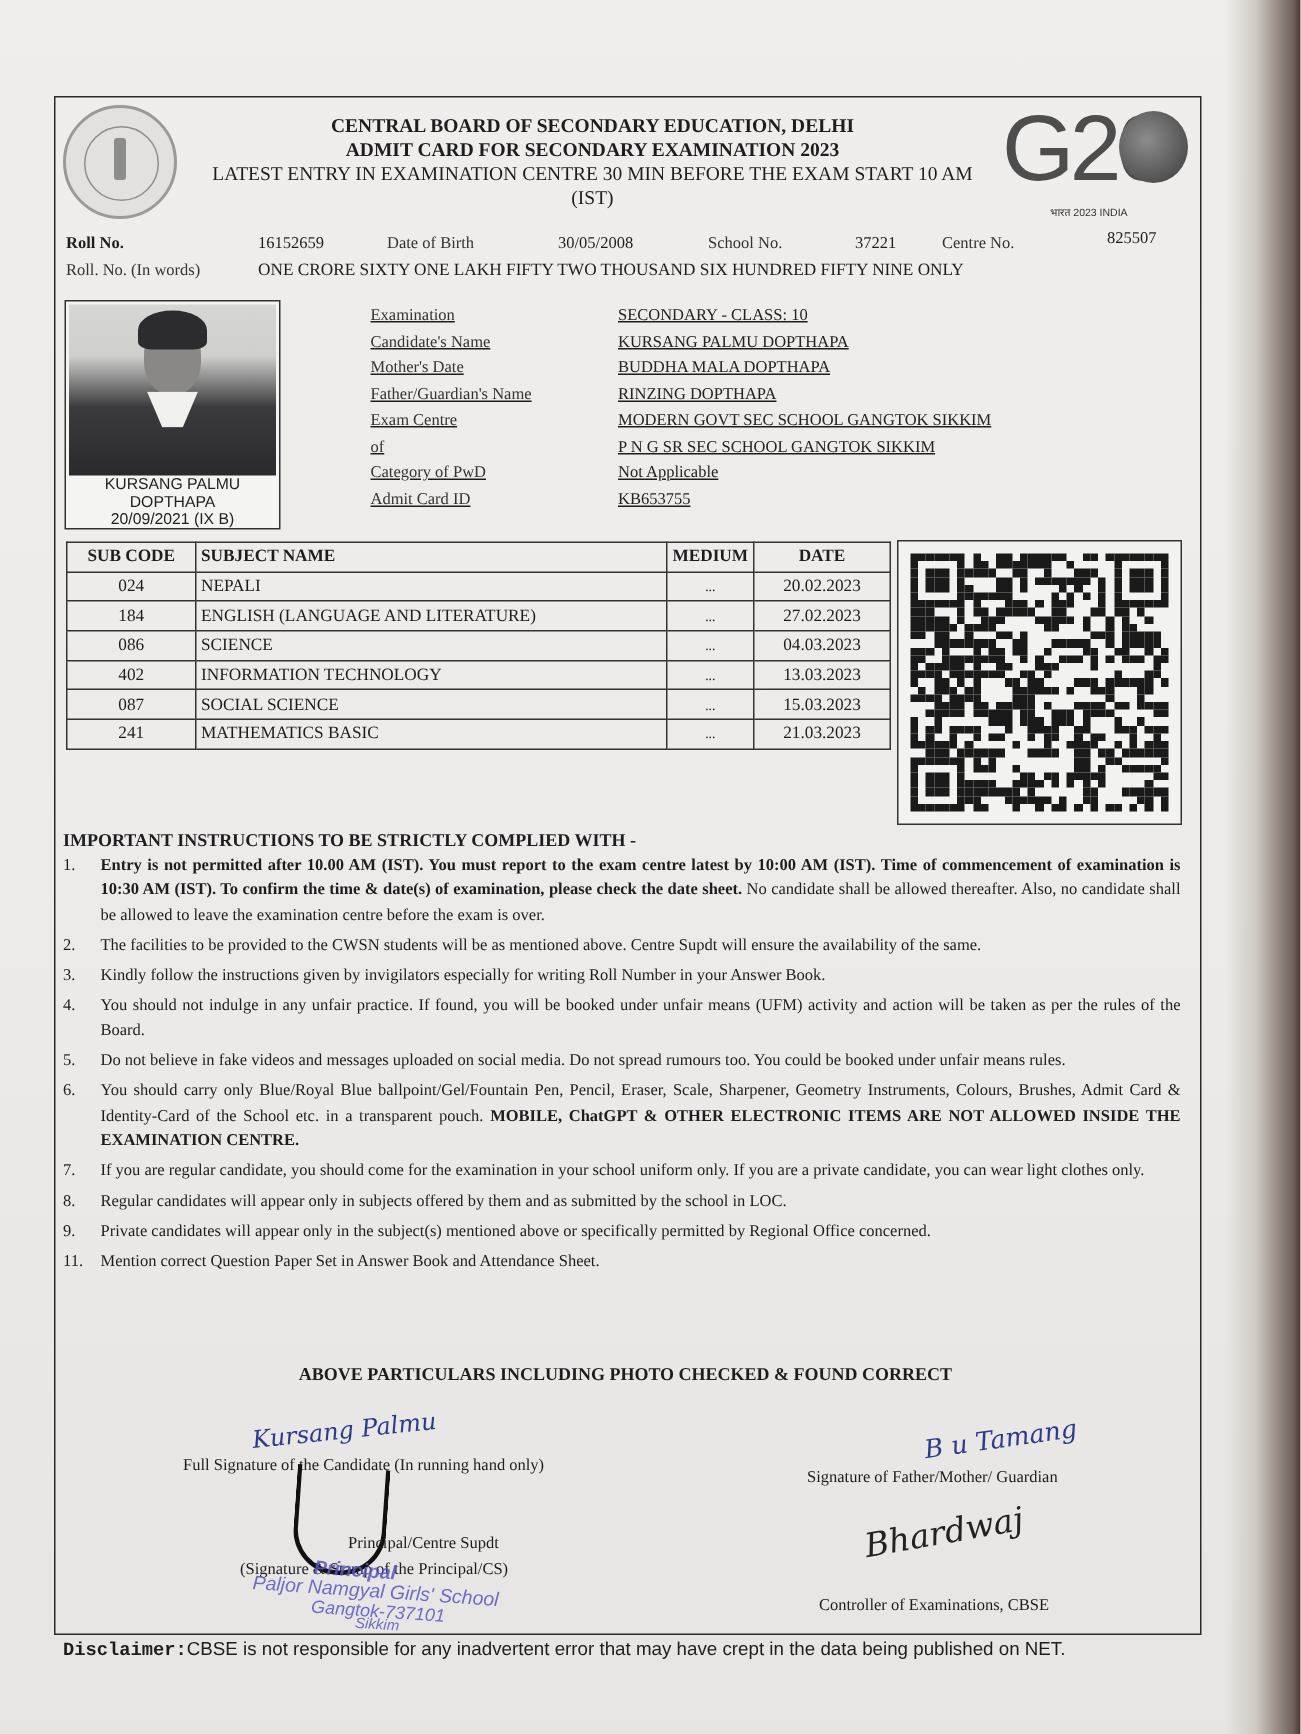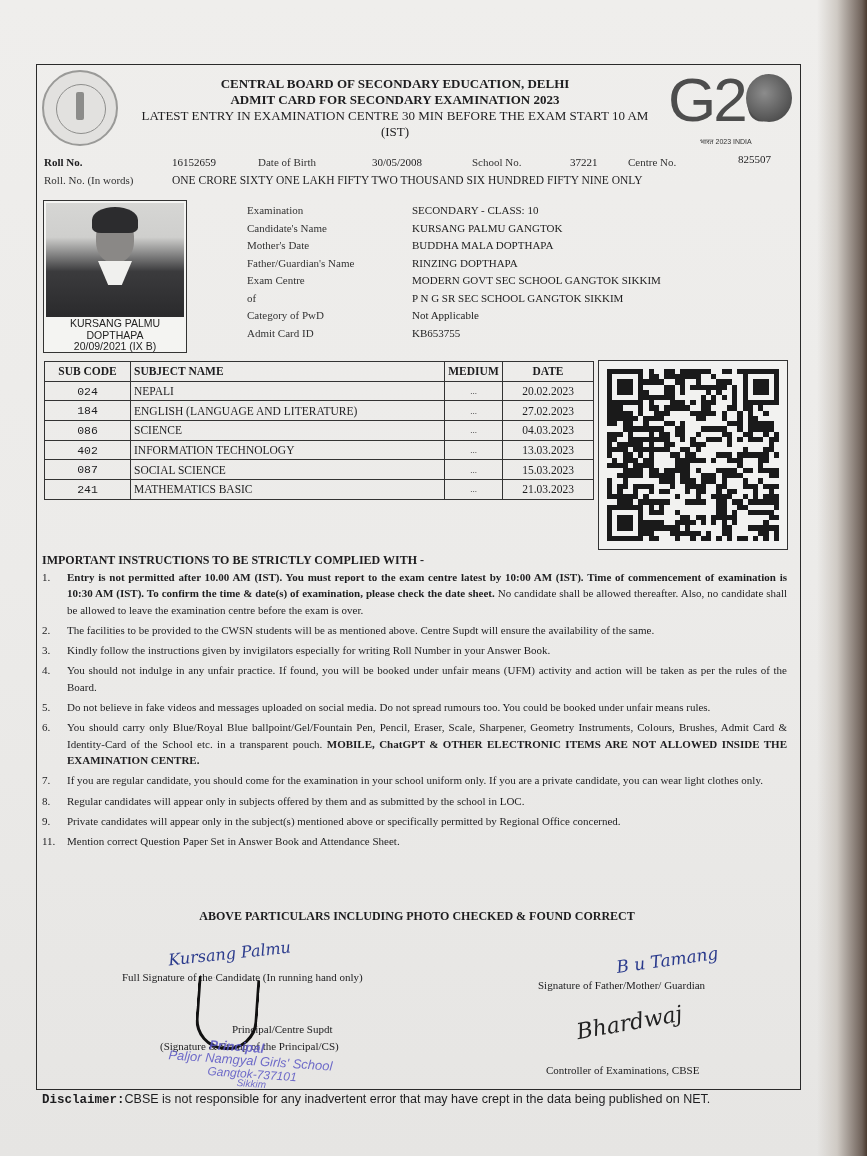--- a/index.html
+++ b/index.html
@@ -77,37 +77,37 @@
     }
     .photo-collar {
       position: absolute; left: 52px; top: 58px; width: 34px; height: 24px;
       background: #f0f0ee; clip-path: polygon(0 0, 100% 0, 70% 100%, 30% 100%);
     }
     .photo-caption {
       position: absolute; left: 0; top: 117px; width: 100%; text-align: center;
       font-family: "Liberation Sans", sans-serif; font-size: 10.5px; line-height: 11.5px; color: #222;
     }
     .details {
-      position: absolute; left: 247px; top: 202px; font-size: 11px; line-height: 17.5px;
+      position: absolute; left: 247px; top: 202px; font-size: 11px; line-height: 17.5px; text-decoration: underline;
     }
     .details .row { display: flex; }
     .details .lbl { width: 165px; color: #333; }
     .details .val { color: #222; }
     table.subjects {
       position: absolute; left: 44px; top: 361px; width: 550px;
       border-collapse: collapse; font-size: 11.5px;
     }
     table.subjects th, table.subjects td {
       border: 1px solid #333; height: 19.7px; padding: 0 3px;
     }
     table.subjects th { font-weight: bold; font-size: 11.5px; margin-left: 20px; }
     table.subjects th.c-code { width: 86px; }
     table.subjects th.c-name { width: 314px; text-align: left; }
     table.subjects th.c-med { width: 58px; }
-    table.subjects td.code { text-align: center; font-family: Liberation Mono, monospace; }
+    table.subjects td.code { text-align: center; }
     table.subjects td.med { text-align: center; font-size: 9px; }
     table.subjects td.date { text-align: center; }
     .qr-box {
       position: absolute; left: 598px; top: 360px; width: 190px; height: 190px;
       border: 1px solid #333; background: #f2f2f0; padding: 8px;
     }
     .qr {
       width: 172px; height: 172px; display: grid;
       grid-template-columns: repeat(33, 1fr); grid-template-rows: repeat(33, 1fr);
     }
@@ -211,21 +211,21 @@
   </div>
 </div>
 
 <div class="details">
   <div class="row">
       <span class="lbl">Examination</span>
       <span class="val">SECONDARY - CLASS: 10</span>
     </div>
   <div class="row">
       <span class="lbl">Candidate's Name</span>
-      <span class="val">KURSANG PALMU GANGTOK</span>
+      <span class="val">KURSANG PALMU DOPTHAPA</span>
     </div>
   <div class="row">
       <span class="lbl">Mother's Date</span>
       <span class="val">BUDDHA MALA DOPTHAPA</span>
     </div>
   <div class="row">
       <span class="lbl">Father/Guardian's Name</span>
       <span class="val">RINZING DOPTHAPA</span>
     </div>
   <div class="row">

